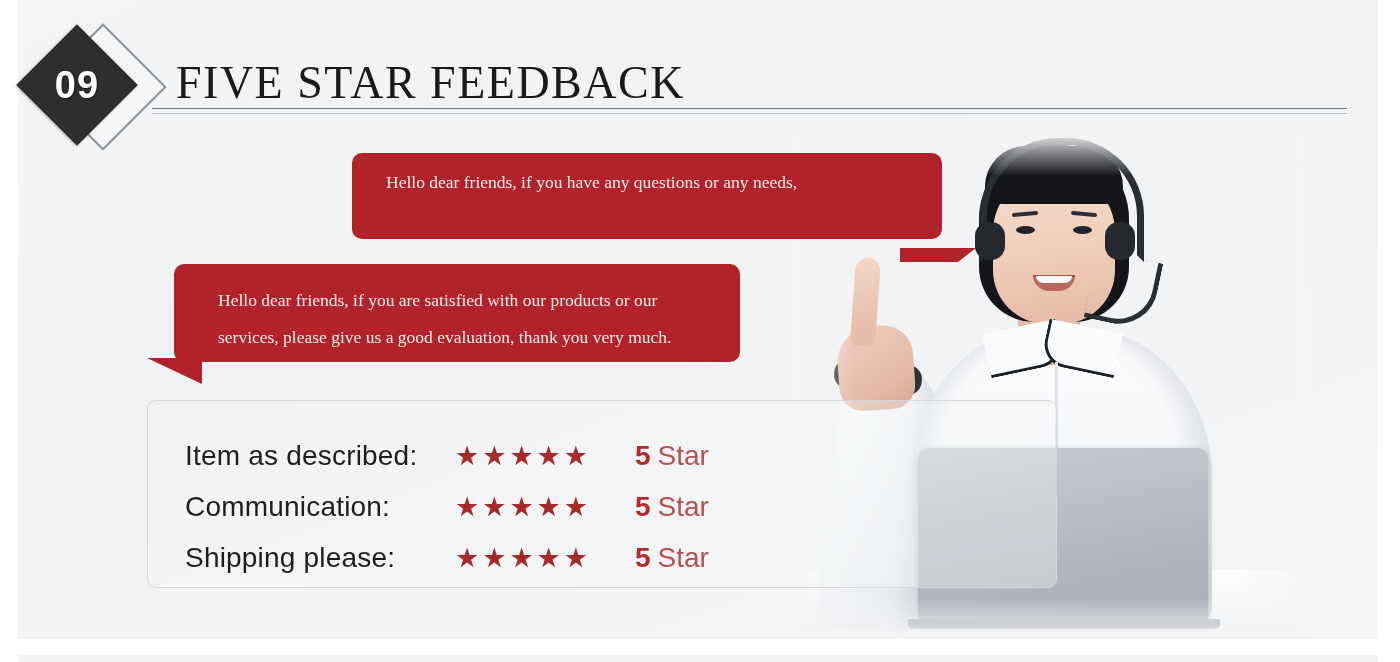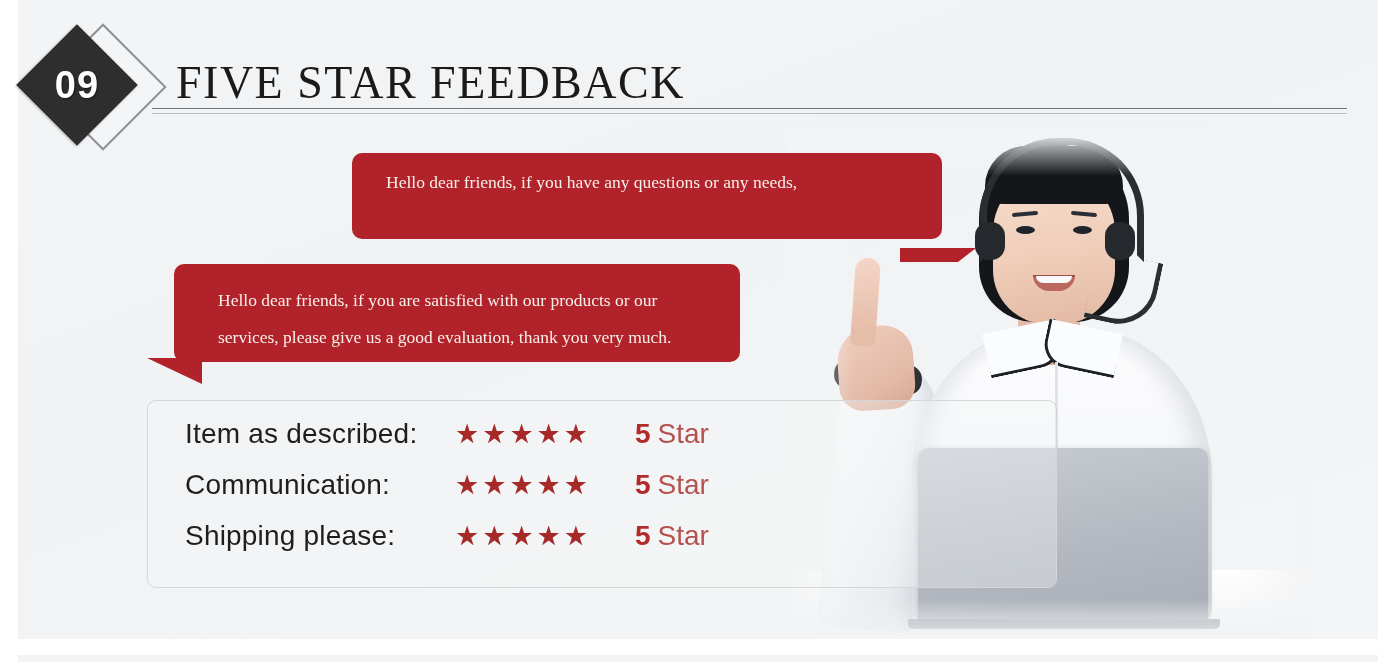--- a/index.html
+++ b/index.html
@@ -179,20 +179,21 @@
     align-items: baseline;
     height: 51px;
   }
   .rating-label {
     width: 270px;
     font-family: "Liberation Sans", sans-serif;
     font-size: 28px;
     color: #1e1e1e;
     letter-spacing: 0.2px;
     white-space: nowrap;
+    margin-top: 22px;
   }
   .rating-stars {
     width: 180px;
     font-size: 27px;
     color: #a62a28;
     letter-spacing: 3px;
     white-space: nowrap;
   }
   .rating-score {
     font-family: "Liberation Sans", sans-serif;

